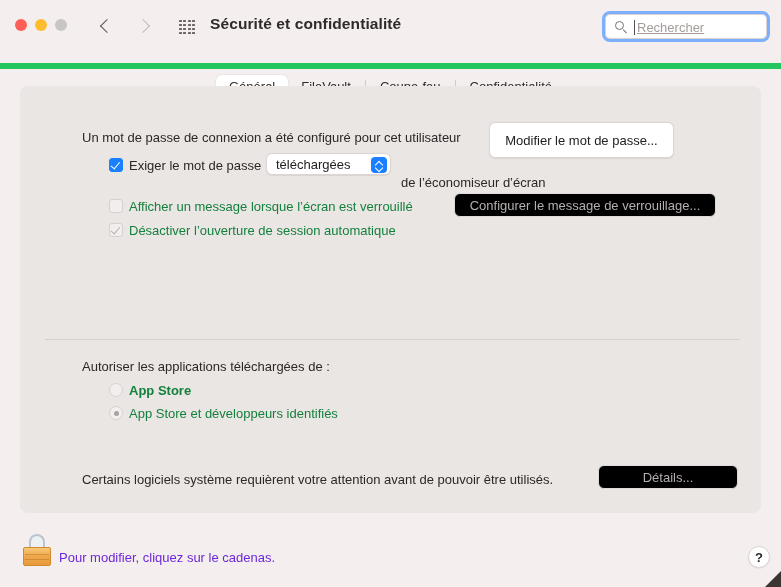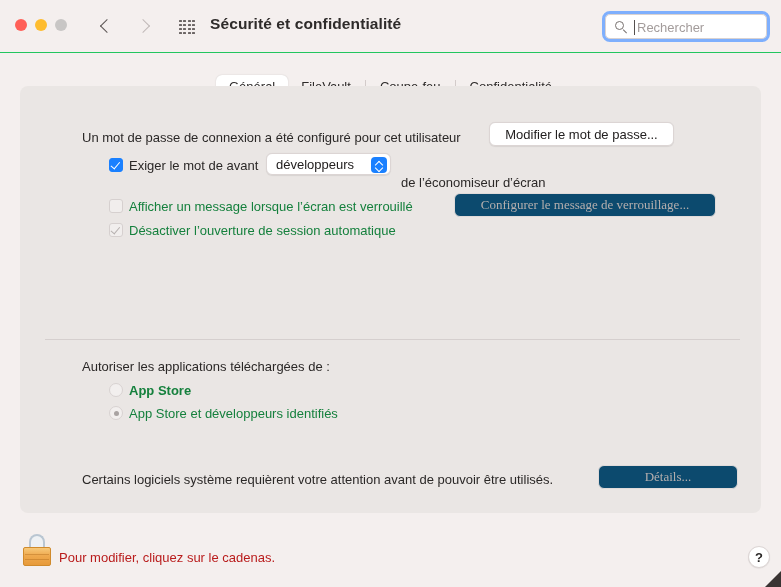--- a/index.html
+++ b/index.html
@@ -19,23 +19,23 @@
     width: 781px;
     height: 587px;
     background: #f4efee;
     overflow: hidden;
   }
 
   
   .toolbar {
     position: absolute;
     left: 0; top: 0;
-    width: 781px; height: 53px;
+    width: 781px; height: 69px;
     background: #f4efee;
-    border-bottom: 1px solid #22c55e;
+    border-bottom: 6px solid #22c55e;
     box-sizing: border-box;
   }
   .traffic {
     position: absolute;
     left: 15px; top: 19px;
     display: flex;
     gap: 8px;
     align-items: center;
   }
   .light {
@@ -148,20 +148,21 @@
     left: 28px; top: 5px;
     width: 1px; height: 15px;
     background: #55504f;
   }
   .search-placeholder {
     position: absolute;
     left: 31px; top: 4px;
     font-size: 13px;
     color: #a39c9b;
     line-height: 17px;
+    text-decoration: underline;
   }
 
   
   .tabbar {
     position: absolute;
     left: 0; top: 74px;
     width: 781px;
     display: flex;
     justify-content: center;
     align-items: center;
@@ -274,25 +275,24 @@
     border-radius: 6px;
     font-size: 13px;
     color: #232020;
     display: flex;
     align-items: center;
     justify-content: center;
     white-space: nowrap;
     box-shadow: 0 0.5px 1px rgba(0,0,0,0.08);
   }
   .btn.disabled {
-    background: #0c4a6e;
+    background: #000000;
     border: 1px solid #e0dbda;
     color: #b5afae;
     box-shadow: none;
-    font-family: Liberation Serif, serif;
   }
 
   
   .popup {
     position: absolute;
     box-sizing: border-box;
     background: #ffffff;
     border: 1px solid #dcd5d4;
     border-radius: 6px;
     box-shadow: 0 0.5px 1px rgba(0,0,0,0.08);
@@ -367,21 +367,21 @@
     left: 1px; top: 6px;
     right: 1px;
     height: 1px;
     background: rgba(180,110,30,0.45);
     box-shadow: 0 5px 0 rgba(180,110,30,0.45);
   }
   .lock-text {
     position: absolute;
     left: 59px; top: 549px;
     font-size: 13px;
-    color: #b91c1c;
+    color: #6d28d9;
     line-height: 17px;
   }
 
   .help-btn {
     position: absolute;
     right: 11px; top: 546px;
     width: 22px; height: 22px;
     border-radius: 50%;
     background: #ffffff;
     border: 1px solid #dcd5d4;
@@ -463,27 +463,27 @@
       <div class="tab">Coupe-feu</div>
       <div class="tab-sep"></div>
       <div class="tab">Confidentialité</div>
     </div>
   </div>
 
   <div class="panel">
 
     <div class="row-label" style="left:62px; top:43px;">Un mot de passe de connexion a été configuré pour cet utilisateur</div>
 
-    <div class="btn" style="left:469px; top:36px; width:185px; height:24px;">Modifier le mot de passe...</div>
+    <div class="btn" style="left:469px; top:36px; width:185px; height:36px;">Modifier le mot de passe...</div>
 
     <div class="cbox on" style="left:89px; top:72px;"></div>
-    <div class="row-label" style="left:109px; top:71px;">Exiger le mot de avant</div>
+    <div class="row-label" style="left:109px; top:71px;">Exiger le mot de passe</div>
 
     <div class="popup" style="left:246px; top:67px; width:125px; height:22px;">
-      <span class="pv">développeurs</span>
+      <span class="pv">téléchargées</span>
       <span class="chevbox"></span>
     </div>
 
     <div class="row-label" style="left:381px; top:88px;">de l’économiseur d’écran</div>
 
     <div class="cbox off-dim" style="left:89px; top:113px;"></div>
     <div class="row-label dim" style="left:109px; top:112px;">Afficher un message lorsque l’écran est verrouillé</div>
     <div class="btn disabled" style="left:434px; top:107px; width:262px; height:24px;">Configurer le message de verrouillage...</div>
 
     <div class="cbox on-dim" style="left:89px; top:137px;"></div>

